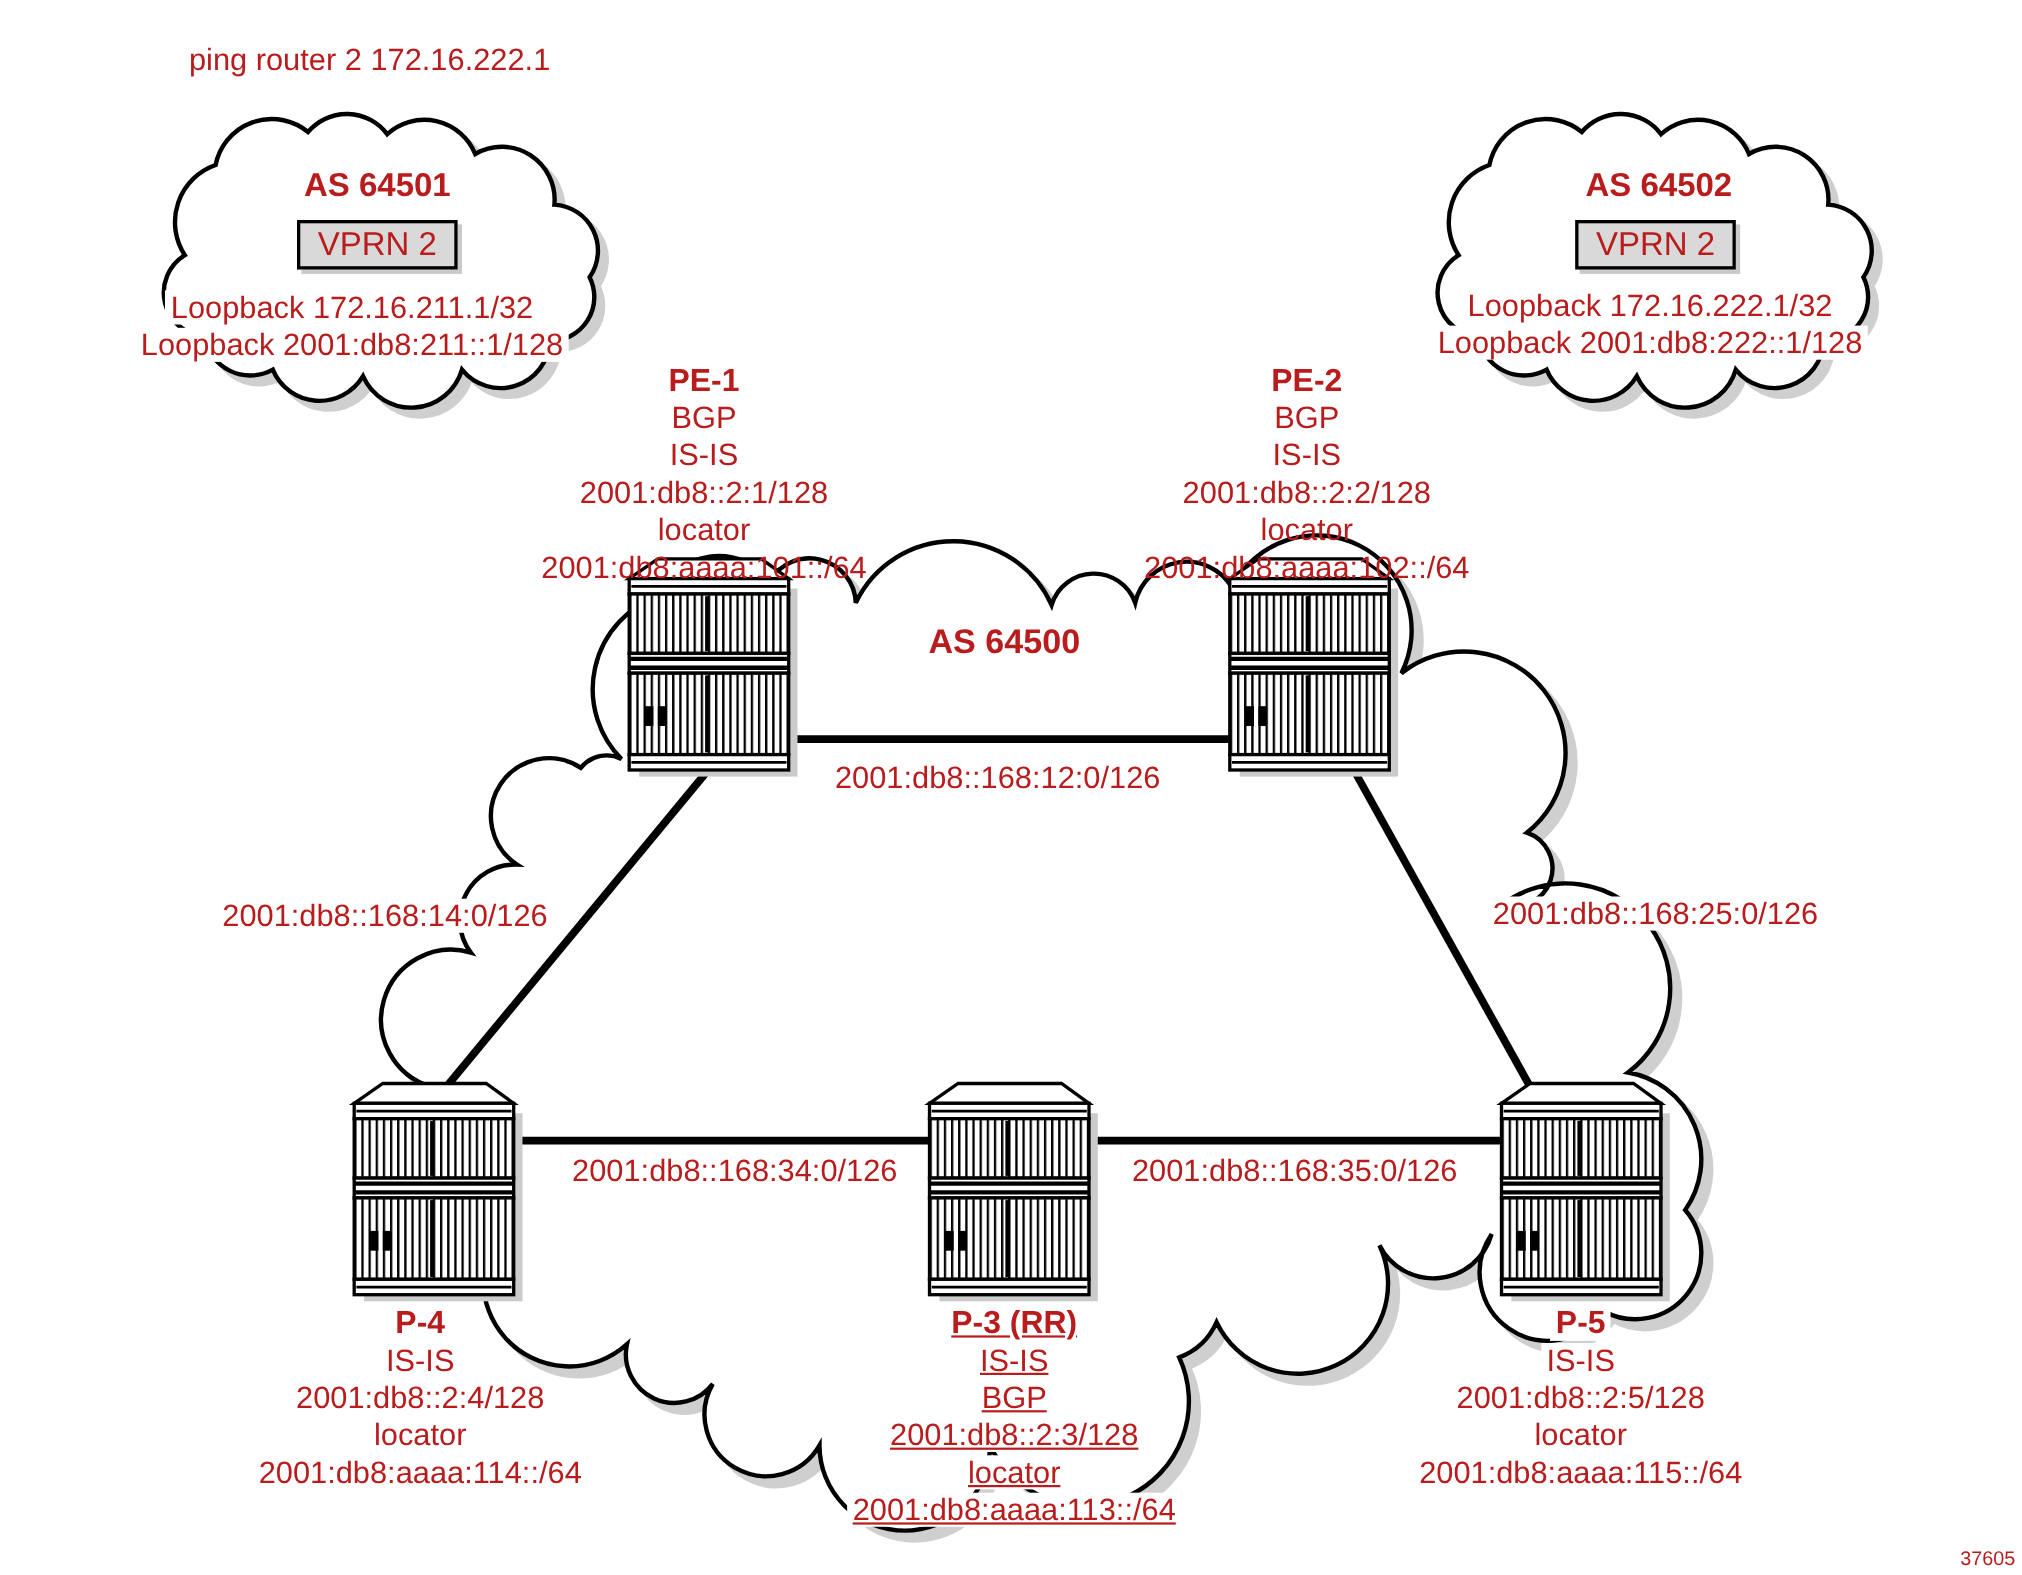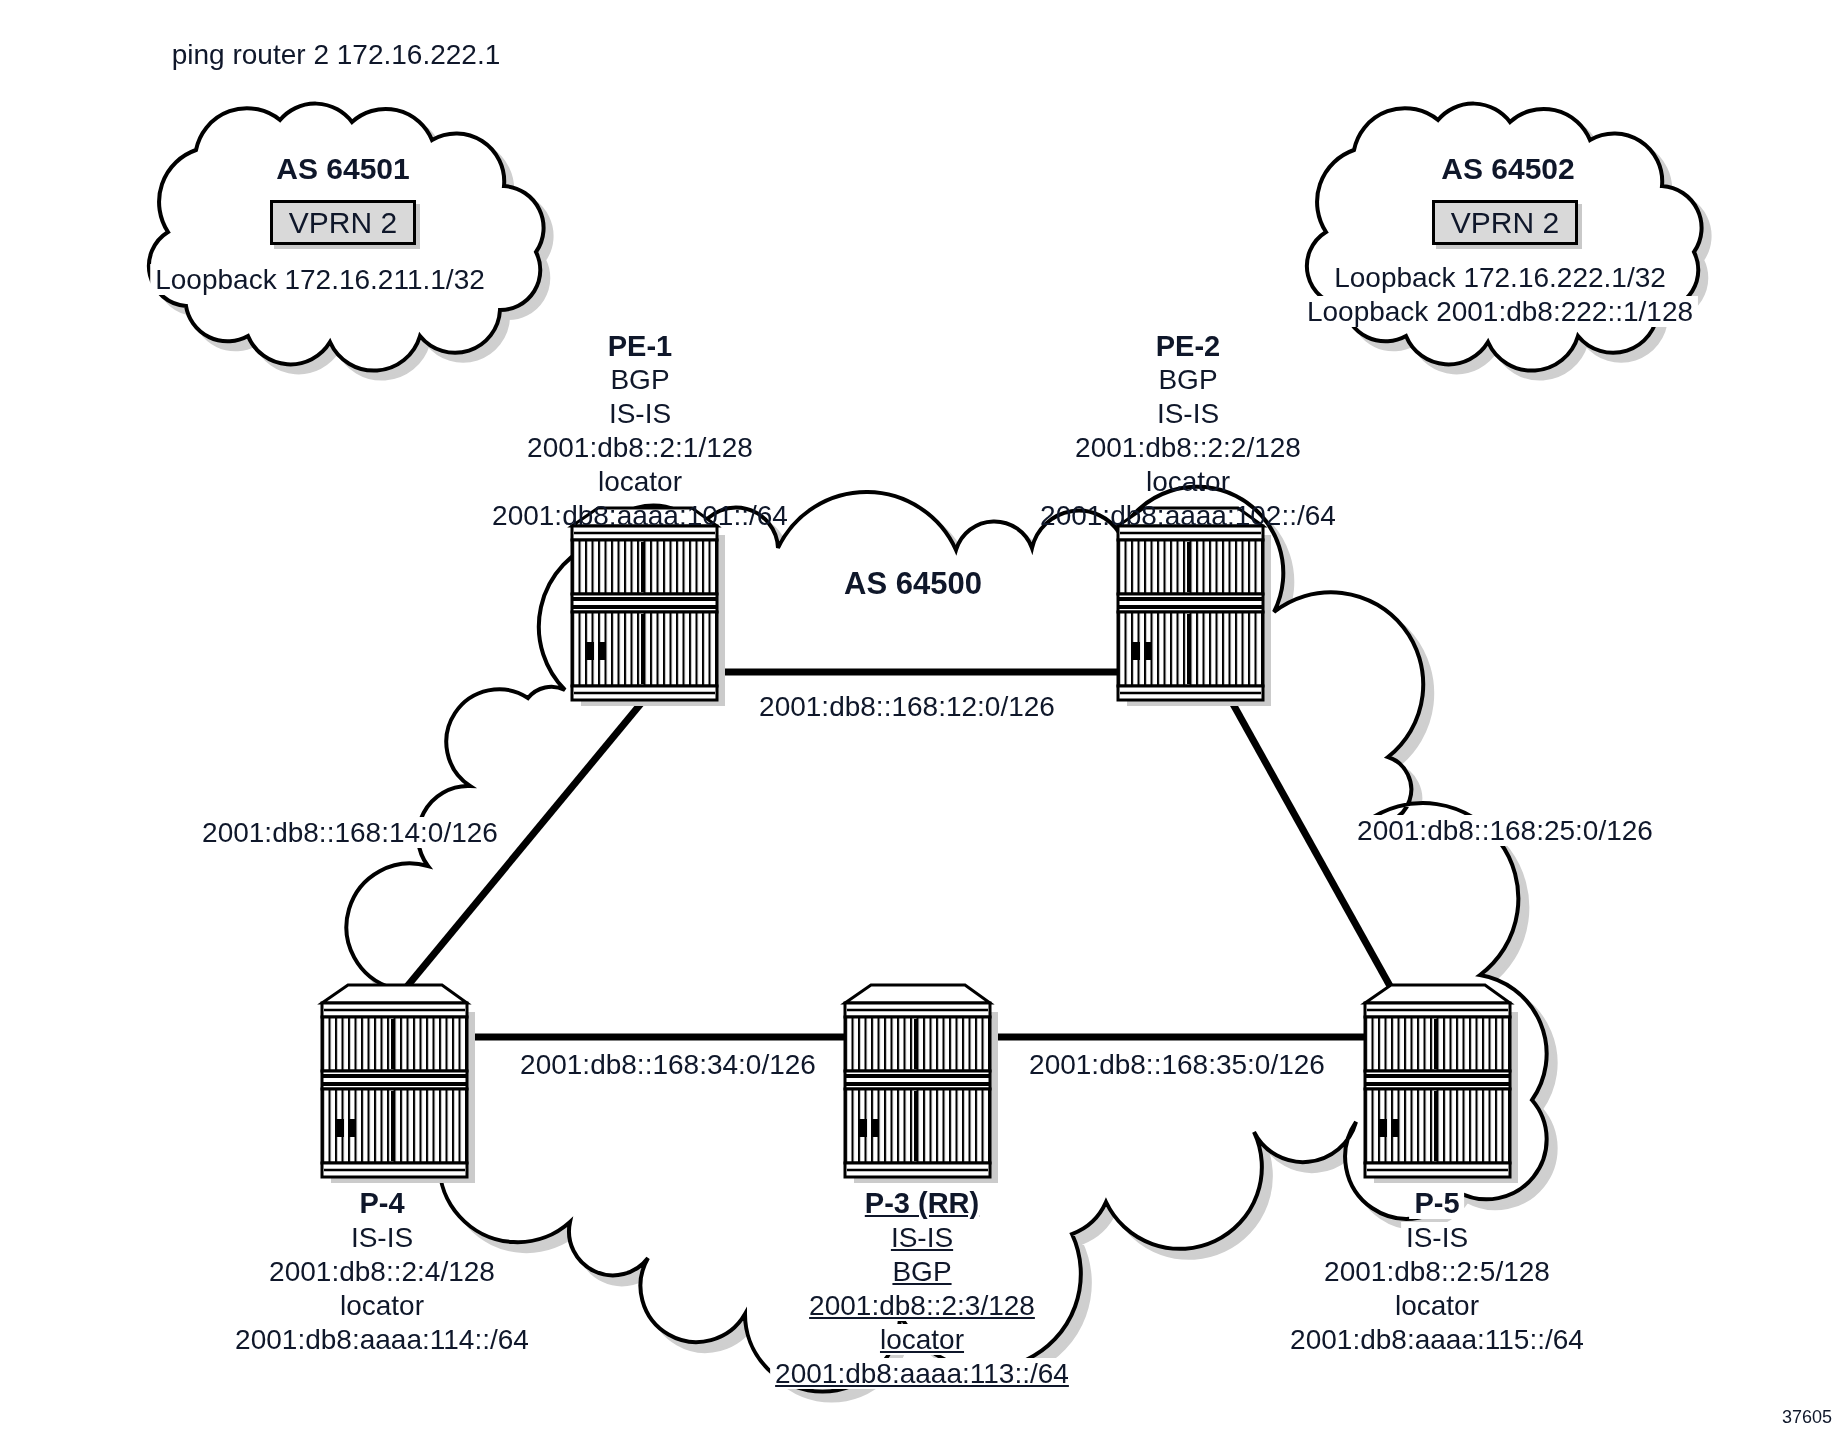--- a/index.html
+++ b/index.html
@@ -1,18 +1,18 @@
 <!DOCTYPE html>
 <html><head>
 <meta charset="utf-8">
 <style>
   html,body{margin:0;padding:0;background:#fff;}
   #canvas{
     position:relative;width:1838px;height:1432px;background:#ffffff;
-    font-family:"Liberation Sans",sans-serif;color:#0f172a;overflow:hidden;
+    font-family:"Liberation Sans",sans-serif;color:#b91c1c;overflow:hidden;
   }
   #diagram-svg{position:absolute;left:0;top:0;}
   .txt{position:absolute;transform:translateX(-50%);text-align:center;
        font-size:28px;line-height:34px;white-space:nowrap;}
   .txt .bg{background:#fff;padding:0 5px;}
   .name{font-weight:bold;font-size:29px;margin-top:41px;}
   .as-label{font-weight:bold;font-size:30px;}
   .vprn-box{
     position:absolute;width:146px;height:45px;box-sizing:border-box;
     border:3px solid #000;background:#d9d9d9;text-align:center;
@@ -124,20 +124,21 @@
   </svg>
 
   <div class="txt" style="left:336px;top:38px;">
     <div>ping router 2 172.16.222.1</div>
   </div>
 
   <div class="txt as-label" style="left:343px;top:152px;">AS 64501</div>
   <div class="vprn-box" style="left:270px;top:200px;">VPRN 2</div>
   <div class="txt" style="left:320px;top:263px;">
     <div><span class="bg">Loopback 172.16.211.1/32</span></div>
+    <div><span class="bg">Loopback 2001:db8:211::1/128</span></div>
   </div>
 
   <div class="txt as-label" style="left:1508px;top:152px;">AS 64502</div>
   <div class="vprn-box" style="left:1432px;top:200px;">VPRN 2</div>
   <div class="txt" style="left:1500px;top:261px;">
     <div><span class="bg">Loopback 172.16.222.1/32</span></div>
     <div><span class="bg">Loopback 2001:db8:222::1/128</span></div>
   </div>
 
   <div class="txt as-label" style="left:913px;top:567px;font-size:31px;">AS 64500</div>

